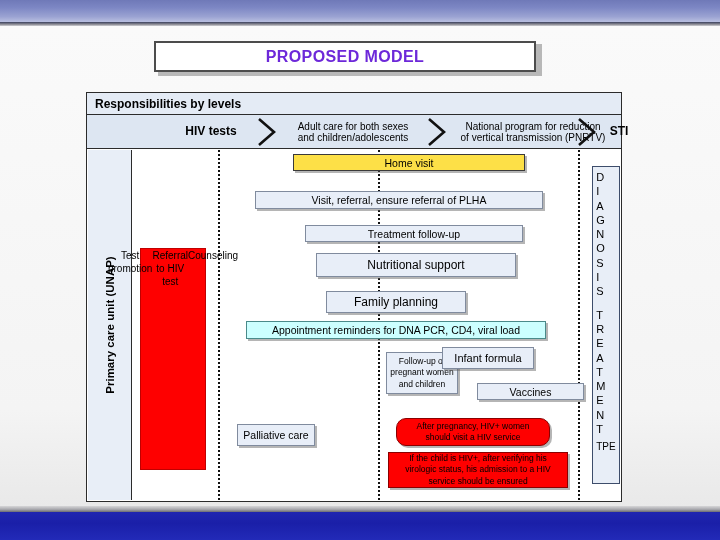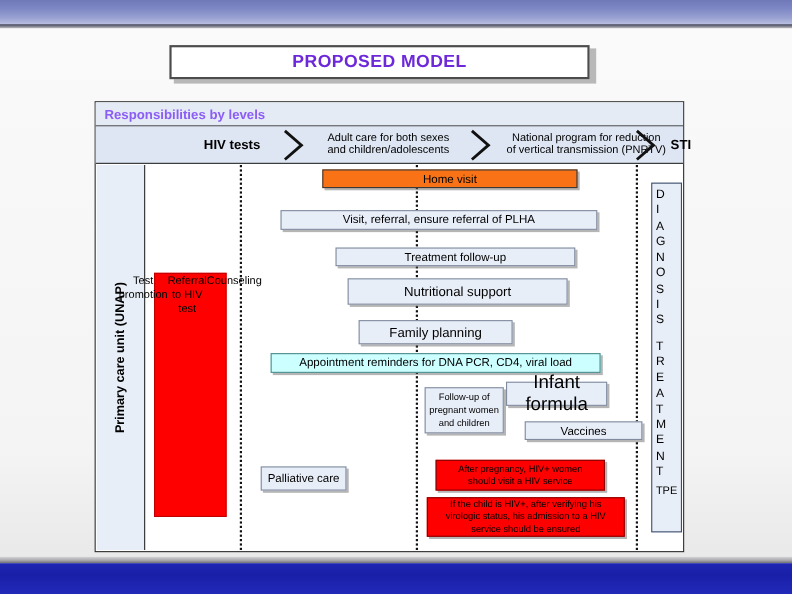--- a/index.html
+++ b/index.html
@@ -59,21 +59,21 @@
   }
   
   .resp-bar {
     position: absolute; left: 87px; top: 93px; width: 534px; height: 22px;
     background: #e4ebf5;
     border-bottom: 1px solid #2b2b2b;
     box-sizing: border-box;
     display: flex; align-items: center;
   }
   .resp-text {
-    font-size: 12px; font-weight: bold; color: #8b5cf6;
+    font-size: 12px; font-weight: bold; color: #000000;
     padding-left: 8px;
   }
   
   .chev-row {
     position: absolute; left: 87px; top: 115px; width: 534px; height: 34px;
     background: #dde6f2;
     border-bottom: 1px solid #2b2b2b;
     box-sizing: border-box;
   }
   .chev-lbl {
@@ -113,21 +113,21 @@
     color: #000;
     font-size: 10.5px;
     border: 1px solid #5a6craft;
   }
   .box.blue {
     background: #e8eef8;
     border: 1px solid #808b9e;
     box-shadow: 2px 2px 0 rgba(90,90,90,0.45);
   }
   .box.yellow {
-    background: #f97316;
+    background: #fde047;
     border: 1px solid #3a3a3a;
     box-shadow: 2px 2px 0 rgba(90,90,90,0.45);
   }
   .box.cyan {
     background: #ccffff;
     border: 1px solid #4a8a8a;
     box-shadow: 2px 2px 0 rgba(90,90,90,0.45);
   }
   .box.red {
     background: #fe0000;
@@ -245,33 +245,33 @@
   </div>
 
   <div class="box cyan" style="left:246px; top:321px; width:300px; height:18px;">
     <span>Appointment reminders for DNA PCR, CD4, viral load</span>
   </div>
 
   <div class="box blue" style="left:386px; top:352px; width:72px; height:42px; font-size:8.5px;">
     <span class="multi" id="fp0">Follow-up of<br>pregnant women<br>and children</span>
   </div>
 
-  <div class="box blue" style="left:460px; top:347px; width:92px; height:22px; font-size:17px;">
+  <div class="box blue" style="left:442px; top:347px; width:92px; height:22px; font-size:11px;">
     <span>Infant formula</span>
   </div>
 
   <div class="box blue" style="left:477px; top:383px; width:107px; height:17px;">
     <span>Vaccines</span>
   </div>
 
   <div class="box blue" style="left:237px; top:400px; width:78px; height:22px;margin-top:24px;">
     <span>Palliative care</span>
   </div>
 
-  <div class="box red" style="left:396px; top:418px; width:154px; height:28px; font-size:8.5px;">
+  <div class="box red" style="left:396px; top:418px; width:154px; height:28px; font-size:8.5px;border-radius:10px;">
     <span class="multi" id="al0">After pregnancy, HIV+ women<br>should visit a HIV service</span>
   </div>
 
   <div class="box red" style="left:388px; top:452px; width:180px; height:36px; font-size:8.5px;">
     <span class="multi" id="al1">If the child is HIV+, after verifying his<br>virologic status, his admission to a HIV<br>service should be ensured</span>
   </div>
 
   <div class="vcol">
     <span id="vletters">
         <div>D</div>

